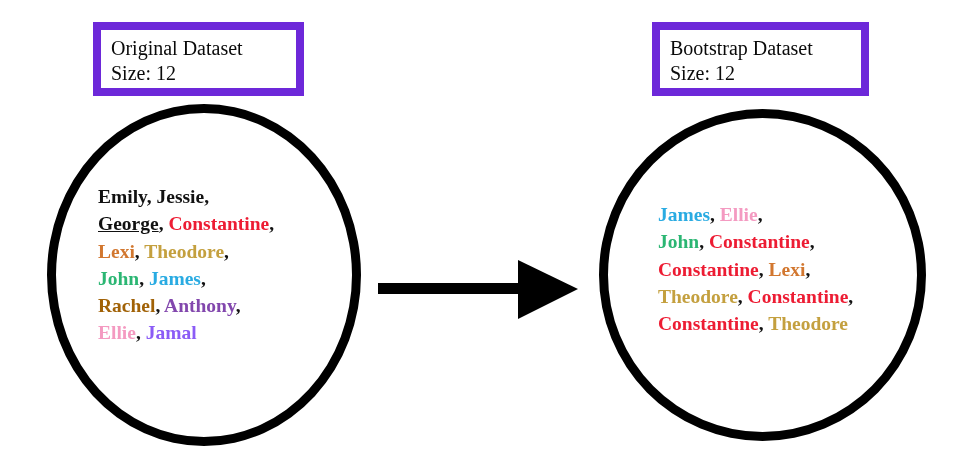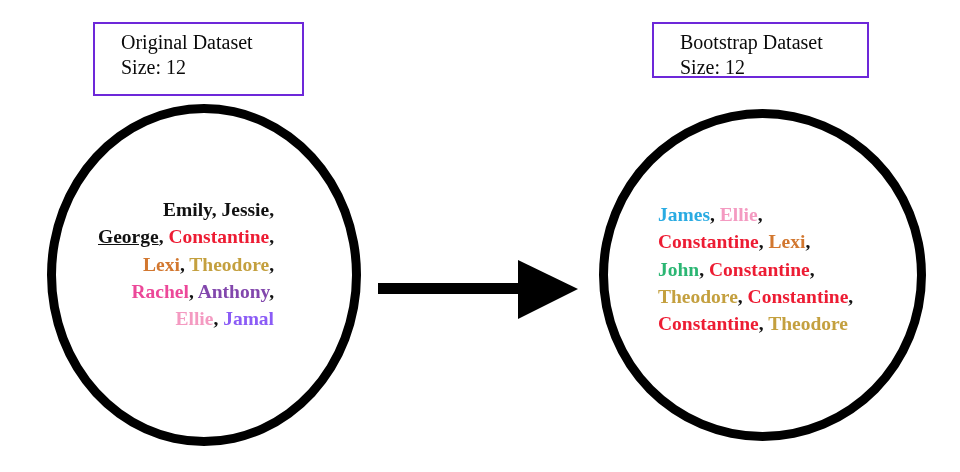--- a/index.html
+++ b/index.html
@@ -13,33 +13,33 @@
     height: 472px;
     background: #ffffff;
     overflow: hidden;
     font-family: "Liberation Serif", "DejaVu Serif", serif;
   }
 
   
   .label-box {
     position: absolute;
     box-sizing: border-box;
-    border: 2px solid #6d28d9;
+    border: 8px solid #6d28d9;
     background: #ffffff;
-    padding: 6px 10px 8px 26px;
+    padding: 6px 10px 8px 10px;
     z-index: 4;
   }
   .label-box .line {
     font-size: 20px;
     line-height: 25px;
     color: #0a0a0a;
     white-space: nowrap;
   }
   #box-original { left: 93px;  top: 22px; width: 211px; height: 74px; }
-  #box-bootstrap { left: 652px; top: 22px; width: 217px; height: 56px; }
+  #box-bootstrap { left: 652px; top: 22px; width: 217px; height: 74px; }
 
   
   .circle {
     position: absolute;
     box-sizing: border-box;
     border: 9px solid #000000;
     border-radius: 50%;
     background: #ffffff;
     z-index: 1;
   }
@@ -49,21 +49,21 @@
   
   .names {
     position: absolute;
     z-index: 3;
     font-weight: bold;
     font-size: 19.5px;
     line-height: 27.3px;
     letter-spacing: 0px;
     white-space: nowrap;
   }
-  #names-original  { left: 98px;  top: 196px; text-align: right; }
+  #names-original  { left: 98px;  top: 183px; }
   #names-bootstrap { left: 658px; top: 183px; margin-top: 18px; }
   .names .row { display: block; }
   .names .nm { }
   .names .sep { color: #111111; }
 
   
   #arrow {
     position: absolute;
     left: 378px;
     top: 258px;
@@ -88,28 +88,29 @@
   </div>
 
   <div class="circle" id="circle-original"></div>
 
   <div class="circle" id="circle-bootstrap"></div>
 
   <div class="names" id="names-original">
       <span class="row"><span class="nm" style="color: rgb(17, 17, 17);">Emily</span><span class="sep">, </span><span class="nm" style="color: rgb(17, 17, 17);">Jessie</span><span class="sep">,</span></span>
       <span class="row"><span class="nm" style="color: rgb(17, 17, 17); text-decoration: underline;">George</span><span class="sep">, </span><span class="nm" style="color: rgb(237, 28, 51);">Constantine</span><span class="sep">,</span></span>
       <span class="row"><span class="nm" style="color: rgb(210, 119, 47);">Lexi</span><span class="sep">, </span><span class="nm" style="color: rgb(196, 160, 63);">Theodore</span><span class="sep">,</span></span>
-      <span class="row"><span class="nm" style="color: #ec4899;">Rachel</span><span class="sep">, </span><span class="nm" style="color: rgb(130, 71, 173);">Anthony</span><span class="sep">,</span></span>
+      <span class="row"><span class="nm" style="color: rgb(43, 182, 115);">John</span><span class="sep">, </span><span class="nm" style="color: rgb(41, 171, 226);">James</span><span class="sep">,</span></span>
+      <span class="row"><span class="nm" style="color: #a16207;">Rachel</span><span class="sep">, </span><span class="nm" style="color: rgb(130, 71, 173);">Anthony</span><span class="sep">,</span></span>
       <span class="row"><span class="nm" style="color: rgb(244, 154, 193);">Ellie</span><span class="sep">, </span><span class="nm" style="color: #8b5cf6;">Jamal</span></span>
     </div>
 
   <div class="names" id="names-bootstrap">
       <span class="row"><span class="nm" style="color: rgb(41, 171, 226);">James</span><span class="sep">, </span><span class="nm" style="color: rgb(244, 154, 193);">Ellie</span><span class="sep">,</span></span>
+      <span class="row"><span class="nm" style="color: rgb(43, 182, 115);">John</span><span class="sep">, </span><span class="nm" style="color: rgb(237, 28, 51);">Constantine</span><span class="sep">,</span></span>
       <span class="row"><span class="nm" style="color: rgb(237, 28, 51);">Constantine</span><span class="sep">, </span><span class="nm" style="color: rgb(210, 119, 47);">Lexi</span><span class="sep">,</span></span>
-      <span class="row"><span class="nm" style="color: rgb(43, 182, 115);">John</span><span class="sep">, </span><span class="nm" style="color: rgb(237, 28, 51);">Constantine</span><span class="sep">,</span></span>
       <span class="row"><span class="nm" style="color: rgb(196, 160, 63);">Theodore</span><span class="sep">, </span><span class="nm" style="color: rgb(237, 28, 51);">Constantine</span><span class="sep">,</span></span>
       <span class="row"><span class="nm" style="color: rgb(237, 28, 51);">Constantine</span><span class="sep">, </span><span class="nm" style="color: rgb(196, 160, 63);">Theodore</span></span>
     </div>
 
   <svg id="arrow" viewBox="0 0 200 64">
     <rect x="0" y="25" width="145" height="11" fill="#000000"></rect>
     <polygon points="140,2 200,31 140,61" fill="#000000"></polygon>
   </svg>
 
 </div>

